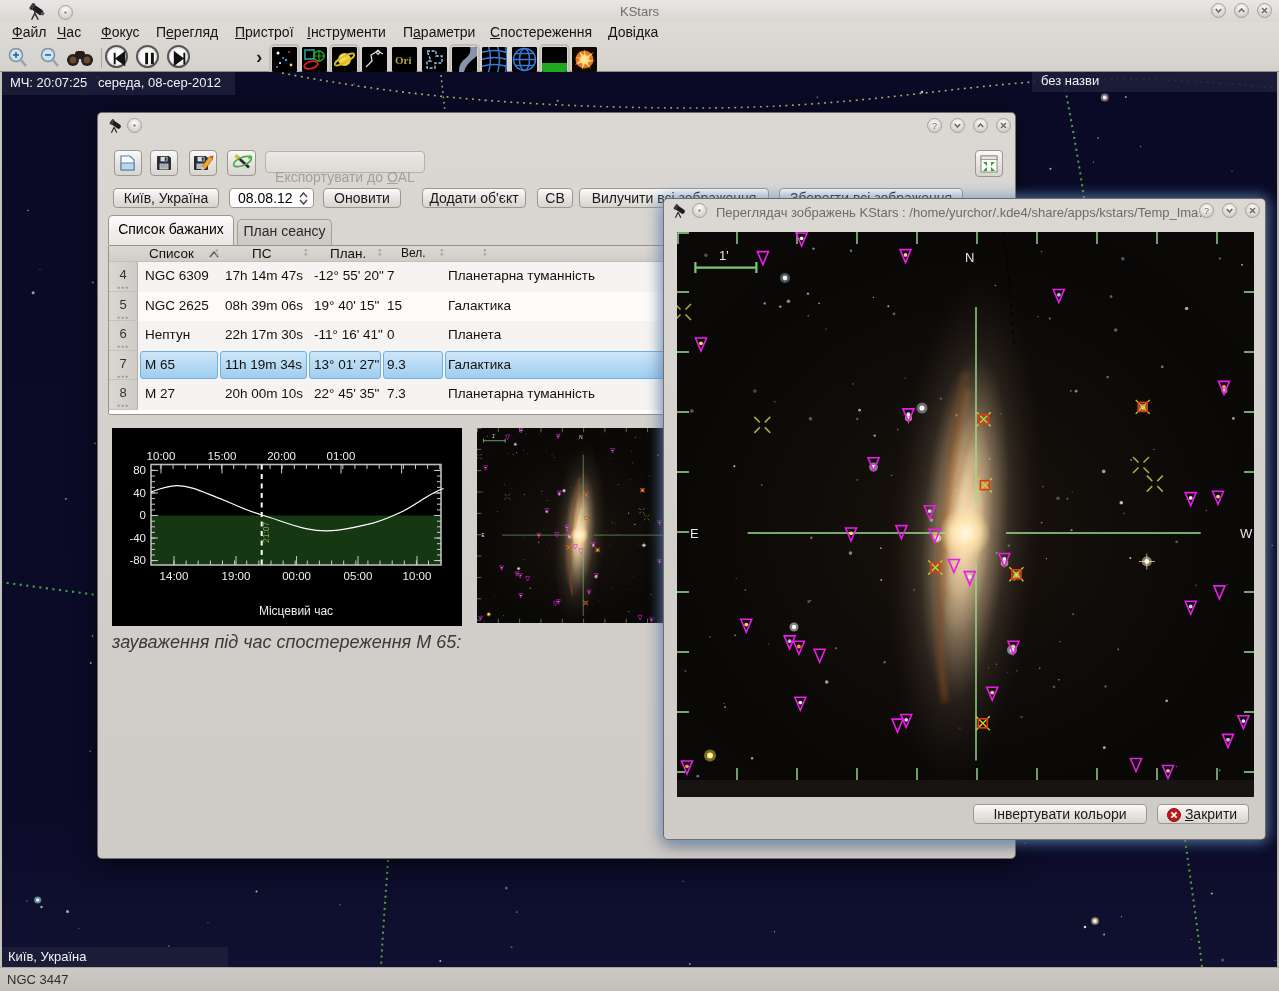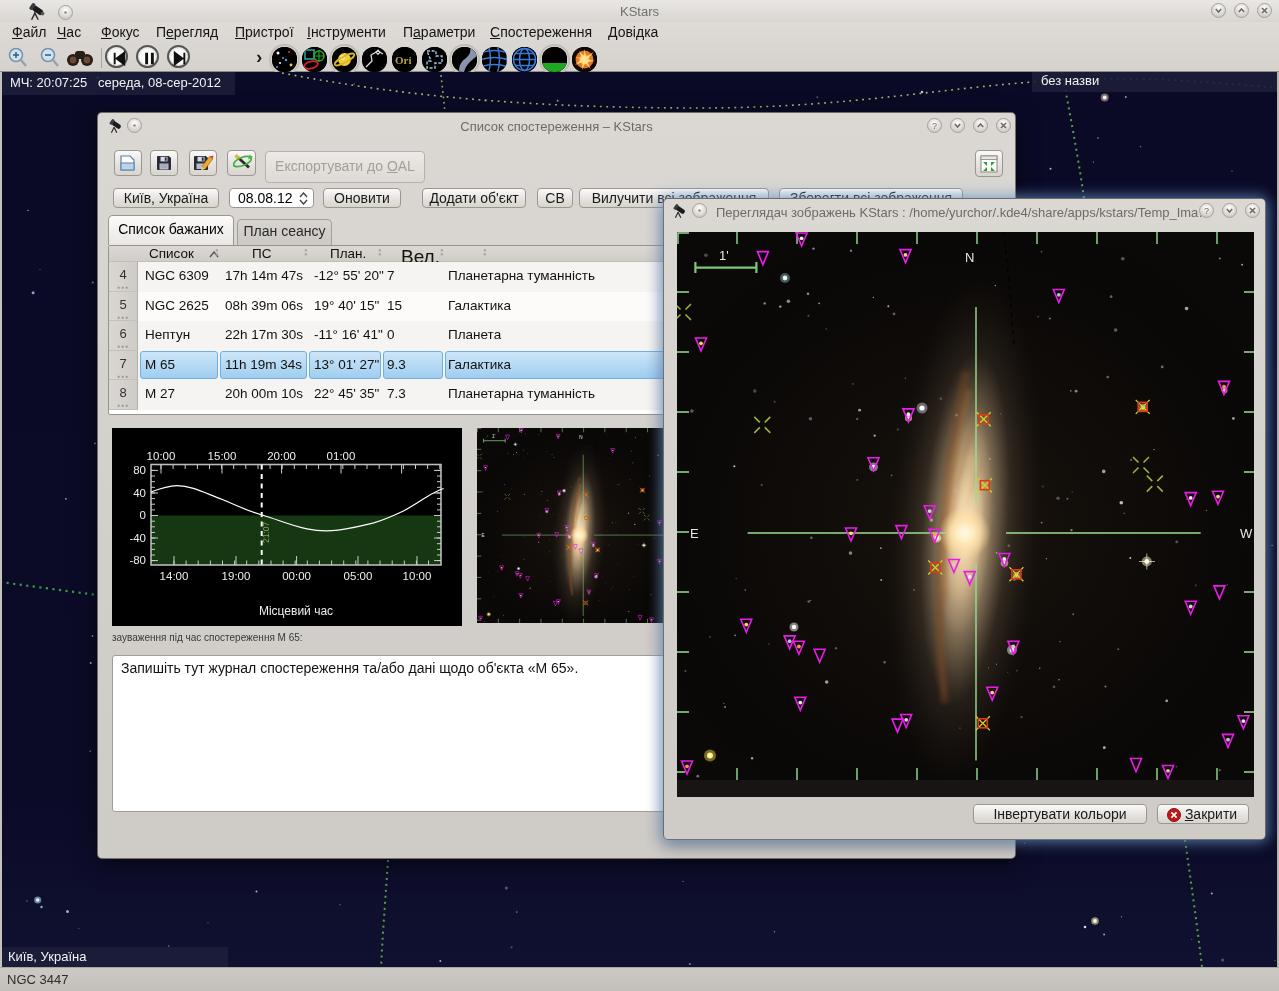--- a/index.html
+++ b/index.html
@@ -8,21 +8,21 @@
 
 #chrome{position:absolute;left:0;top:0;width:1279px;height:72px;background:linear-gradient(#e3e0dd,#d5d1cc);border-bottom:1px solid #8f8b85}
 #titlebar{position:absolute;left:0;top:0;width:100%;height:22px;background:linear-gradient(#e9e7e4,#d9d5d1)}
 #titlebar .title{position:absolute;left:0;right:0;top:4px;text-align:center;font-size:13px;color:#73706b}
 #menubar{position:absolute;left:0;top:22px;width:100%;height:23px;font-size:14px;color:#141414}
 #menubar span.mi{position:absolute;top:2px}
 #toolbar{position:absolute;left:0;top:45px;width:100%;height:27px}
 .wbtn{position:absolute;width:15px;height:15px;border-radius:50%;background:radial-gradient(circle at 50% 32%,#ffffff,#dedad6 55%,#c0bcb6);border:1px solid #a5a19b}
 .wbtn svg{position:absolute;left:1px;top:1px}
 .circbtn{position:absolute;border-radius:50%;background:#fbfbfa;border:2.5px solid #555;box-shadow:0 0 0 1.5px #e8e6e2 inset}
-.tile{position:absolute;top:2px;width:25px;height:25px;background:#000;border-radius:12px;overflow:hidden}
+.tile{position:absolute;top:2px;width:25px;height:25px;background:#000;border-radius:2px;overflow:hidden}
 .tile.framed{outline:2px solid #c2beb8;outline-offset:1px}
 
 #sky{position:absolute;left:0;top:72px;width:1279px;height:895px;background:linear-gradient(#0a0a26 0%,#0b0b28 80%,#101030 100%);overflow:hidden}
 .infobox{position:absolute;background:rgba(28,30,58,0.9);color:#f2f2f6;font-size:13px;white-space:pre}
 
 .dialog{position:absolute;background:linear-gradient(#dbd8d4,#d2cec9 60%,#cfcbc6);border-radius:5px;border:1px solid rgba(30,30,30,0.55)}
 .dtitle{position:absolute;font-size:13px;color:#6e6a65}
 .btn{position:absolute;background:linear-gradient(#fbfafa,#e7e4e1 50%,#d8d4cf);border:1px solid #9b978f;border-radius:4px;font-size:14px;color:#1a1a1a;text-align:center}
 .btn.dis{color:#a3a099;border-color:#b5b1ab;background:linear-gradient(#ece9e6,#ddd9d5)}
 
@@ -681,21 +681,20 @@
 <circle cx="922" cy="20" r="1.3" fill="#b8c0d2"></circle>
 </svg>
 <div class="infobox" style="left:0;top:0;width:235px;height:23px;padding:3px 0 0 10px">МЧ: 20:07:25&nbsp;&nbsp;&nbsp;середа, 08-сер-2012</div>
 <div class="infobox" style="left:1032px;top:0;width:247px;height:20px;padding:1px 0 0 9px">без назви</div>
 <div class="infobox" style="left:0;top:875px;width:228px;height:20px;padding:2px 0 0 8px;font-size:13px">Київ, Україна</div>
 <div class="abs" style="left:0;top:0;width:2px;height:895px;background:#c5c1bc"></div>
 <div class="abs" style="left:1277px;top:0;width:2px;height:895px;background:#b8b4af"></div>
 </div>
 
 <div class="dialog" id="oldlg" style="left:97px;top:112px;width:919px;height:747px;box-shadow:0 6px 22px rgba(0,0,0,0.55)">
- <div class="dtitle" style="left:0;right:0;top:6px;text-align:center">Список спостереження – KStars</div>
  <svg class="abs" style="left:8px;top:4px" width="18" height="18" viewBox="0 0 20 19">
       <g transform="translate(20,0) scale(-1,1) rotate(-35 9 8)">
         <rect x="3" y="5.5" width="11" height="5" rx="2" fill="#1c1c1e"></rect>
         <rect x="12.5" y="4.7" width="3.5" height="6.6" rx="1.4" fill="#3a3a40"></rect>
       </g>
       <path d="M9,11 L6,17 M9,11 L12,17" stroke="#2a2a2e" stroke-width="1.3" fill="none"></path>
     </svg>
  <div class="wbtn" style="left:29px;top:5px">
       <svg width="11" height="11">
         <circle cx="5.5" cy="5.5" r="1.2" fill="#8a8680"></circle>
@@ -741,21 +740,21 @@
         <path d="M10,14.5 L17.5,4.5 L20.8,7 L13.2,17 Z" fill="#f2a830" stroke="#a06818" stroke-width="0.7"></path>
         <path d="M17.5,4.5 L20.8,7 L21.6,3.6 Z" fill="#d84040"></path>
         <path d="M10,14.5 L13.2,17 L9.2,18.2 Z" fill="#e8c8a0"></path>
       </svg></div>
  <div class="btn" style="left:129px;top:37px;width:29px;height:26px"><svg width="24" height="24" viewBox="0 0 24 24">
         <path d="M8,6.5 L19,16.5" stroke="#2a2a30" stroke-width="2.8"></path>
         <path d="M5.4,4.2 L9.4,7.8" stroke="#d4c030" stroke-width="3.4"></path>
         <ellipse cx="12.5" cy="10.5" rx="9.5" ry="4" fill="none" stroke="#44b044" stroke-width="1.7" transform="rotate(-22 12.5 10.5)"></ellipse>
         <path d="M20,3.2 l0.9,1.8 1.9,0.3 -1.4,1.3 0.4,1.9 -1.8,-1 -1.7,1 0.3,-1.9 -1.4,-1.3 1.9,-0.3 z" fill="#48b848"></path>
       </svg></div>
- <div class="btn dis" style="left:167px;top:38px;width:160px;height:32px;padding-top:6px">Експортувати до <u>O</u>AL</div>
+ <div class="btn dis" style="left:167px;top:38px;width:160px;height:22px;padding-top:17px">Експортувати до <u>O</u>AL</div>
  <div class="btn" style="left:877px;top:37px;width:28px;height:27px"><svg width="18" height="18" style="margin-top:4px" viewBox="0 0 18 18">
         <rect x="1" y="1" width="16" height="16" fill="#fff" stroke="#8a8680"></rect>
         <rect x="1" y="1" width="16" height="3.5" fill="#e8e6e2" stroke="#8a8680" stroke-width="0.8"></rect>
         <g fill="#2aa12a">
           <path d="M3,7 l4,0 0,4 z"></path>
           <path d="M15,7 l-4,0 0,4 z"></path>
           <path d="M3,16 l4,0 0,-4 z"></path>
           <path d="M15,16 l-4,0 0,-4 z"></path>
         </g>
       </svg></div>
@@ -775,21 +774,21 @@
  <div class="abs" style="left:139px;top:106px;width:95px;height:26px;background:linear-gradient(#d8d4d0,#ccc8c3);border:1px solid #a39f98;border-bottom:none;border-radius:5px 5px 0 0;font-size:14px;text-align:center;padding-top:3px;color:#2a2a2a">План сеансу</div>
 
  <div id="obstable">
       <div style="position:absolute;left:0;top:0;width:100%;height:16px;background:linear-gradient(#dcd8d4,#d0ccc7);border-bottom:1px solid #c2beb8;color:#1c1c1c;font-size:13.5px"></div>
       <div style="position:absolute;left:40px;top:0px;font-size:13.5px">Список</div>
       <svg style="position:absolute;left:100px;top:5px" width="10" height="7">
         <path d="M1,6 L5,1 L9,6" stroke="#555" stroke-width="1.4" fill="none"></path>
       </svg>
       <div style="position:absolute;left:143px;top:0px;font-size:13.5px">ПС</div>
       <div style="position:absolute;left:221px;top:0px;font-size:13.5px">План.</div>
-      <div style="position:absolute;left:292px;top:0px;font-size:19px">Вел.</div>
+      <div style="position:absolute;left:292px;top:0px;font-size:12px">Вел.</div>
       <div style="position:absolute;left:106px;top:2px;color:#aaa6a0;font-size:6px;line-height:4px">●<br>●</div>
       <div style="position:absolute;left:195px;top:2px;color:#aaa6a0;font-size:6px;line-height:4px">●<br>●</div>
       <div style="position:absolute;left:269px;top:2px;color:#aaa6a0;font-size:6px;line-height:4px">●<br>●</div>
       <div style="position:absolute;left:331px;top:2px;color:#aaa6a0;font-size:6px;line-height:4px">●<br>●</div>
       <div style="position:absolute;left:374px;top:2px;color:#aaa6a0;font-size:6px;line-height:4px">●<br>●</div> 
       <div class="throw" style="top:16.0px;background:#f6f4f2"></div>
       <div style="position:absolute;left:36px;top:22.0px">NGC 6309</div>
       <div style="position:absolute;left:116px;top:22.0px">17h 14m 47s</div>
       <div style="position:absolute;left:205px;top:22.0px">-12° 55' 20"</div>
       <div style="position:absolute;left:278px;top:22.0px">7</div>
@@ -859,22 +858,21 @@
 <text x="305" y="152" text-anchor="middle">10:00</text>
 <text x="184" y="187" text-anchor="middle" font-size="12">Місцевий час</text>
 </g>
 <text x="157" y="115" fill="#86a366" font-size="8.5" font-family="Liberation Sans,sans-serif" transform="rotate(-90 157 115)">21:07</text>
 </svg>
 </div>
  <svg class="abs" style="left:379px;top:315px" width="205" height="195" viewBox="0 0 577 548" preserveAspectRatio="none">
       <use href="#gscene"></use>
     </svg>
 
- <div class="abs" style="left:14px;top:519px;font-size:10px;color:#3a3a3a">зауваження під час спостереження М 65:</div>
- <div class="notearea" style="left:14px;top:542px;width:891px;height:157px">Запишіть тут журнал спостереження та/або дані щодо об'єкта «М 65».</div>
+ <div class="abs" style="left:14px;top:519px;font-size:18px;font-style:italic;color:#3a3a3a">зауваження під час спостереження М 65:</div>
 </div>
 
 <div class="dialog" id="viewer" style="left:663px;top:198px;width:603px;height:642px;box-shadow:0 0 14px 2px rgba(120,170,230,0.65), 0 5px 16px rgba(20,25,40,0.5)">
  <svg class="abs" style="left:6px;top:3px" width="18" height="18" viewBox="0 0 20 19">
       <g transform="translate(20,0) scale(-1,1) rotate(-35 9 8)">
         <rect x="3" y="5.5" width="11" height="5" rx="2" fill="#1c1c1e"></rect>
         <rect x="12.5" y="4.7" width="3.5" height="6.6" rx="1.4" fill="#3a3a40"></rect>
       </g>
       <path d="M9,11 L6,17 M9,11 L12,17" stroke="#2a2a2e" stroke-width="1.3" fill="none"></path>
     </svg>

